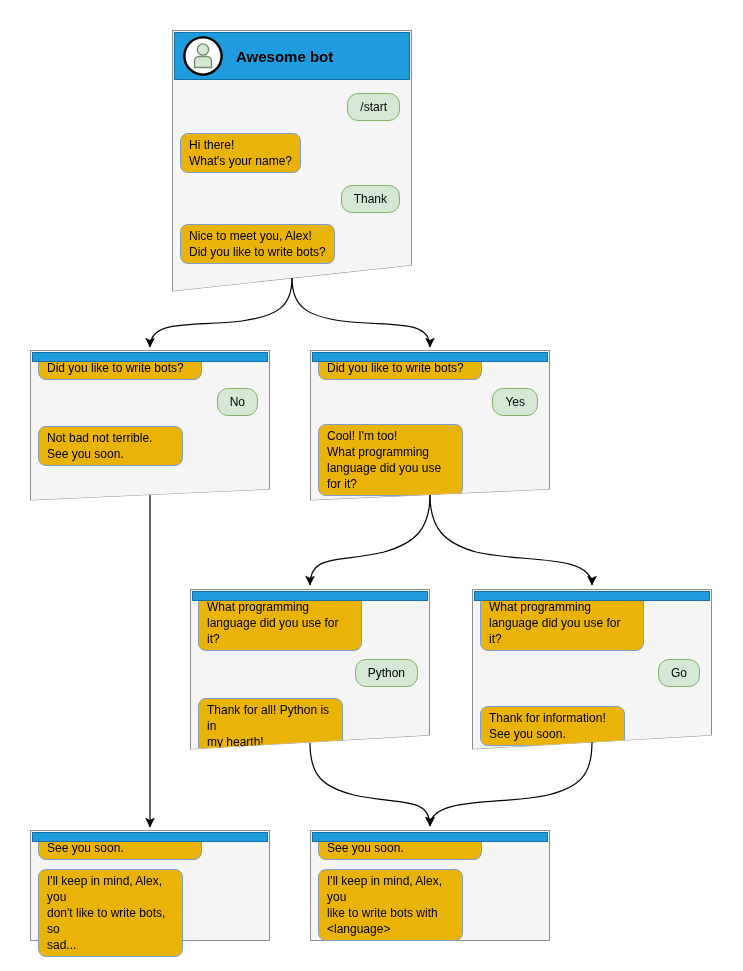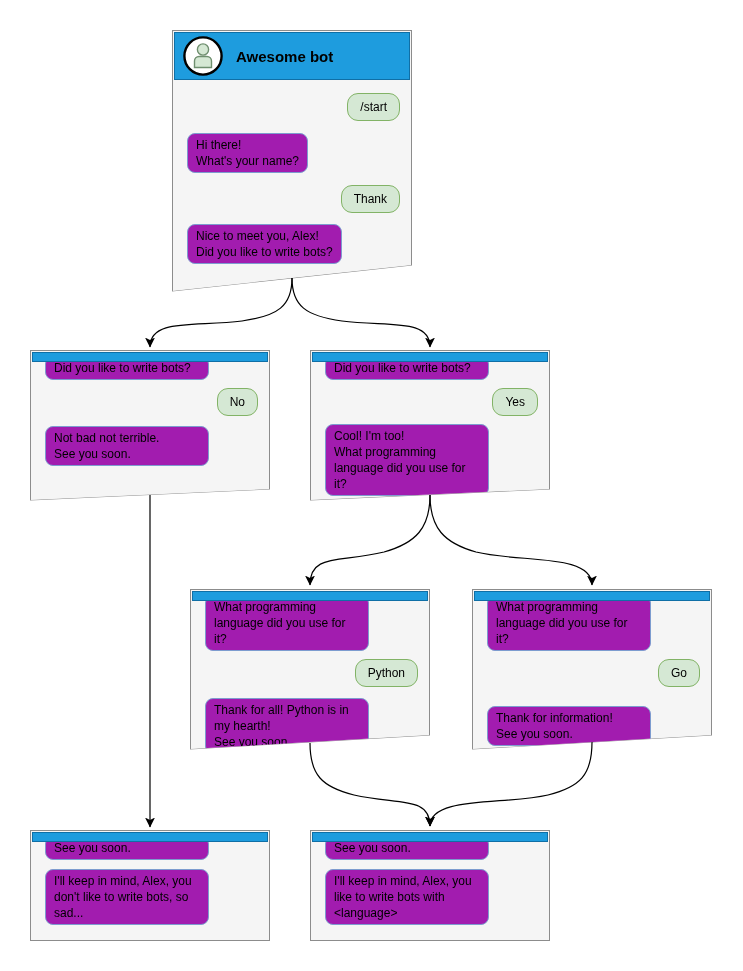--- a/index.html
+++ b/index.html
@@ -22,25 +22,25 @@
   .titlebar.big{height:48px;display:flex;align-items:center;}
   .avatar{width:40px;height:40px;margin-left:8px;flex:0 0 auto;display:block;}
   .wtitle{margin-left:13px;font-size:15px;font-weight:bold;color:#000000;}
 
   .msgs{position:relative;z-index:1;display:flex;flex-direction:column;
         padding:0 11px 0 7px;}
   .bubble{
     white-space:pre-line;font-size:12px;line-height:16px;
     border-radius:8px;padding:3px 8px;width:fit-content;box-sizing:border-box;
   }
-  .bubble.bot{background:#a21caf;border:1px solid #7D9CCF;margin-left:7px;}
+  .bubble.bot{background:#eab308;border:1px solid #7D9CCF;}
   .bubble.user{background:#D5E8D4;border:1px solid #82B366;align-self:flex-end;
                padding:5px 12px;min-width:34px;text-align:center;border-radius:11px;}
   .bubble.ctx{width:164px;margin-top:-6px;}
-  .bubble.w164{width:164px;}
+  .bubble.w164{width:145px;}
 </style>
 </head>
 <body>
 
 <div class="canvas">
 
   <svg class="overlay">
     <defs>
       <marker id="arrow" markerWidth="12" markerHeight="12" refX="9.5" refY="5" orient="auto" markerUnits="userSpaceOnUse">
         <path d="M0,0 L10,5 L0,10 L2.5,5 Z" fill="#000000"></path>

